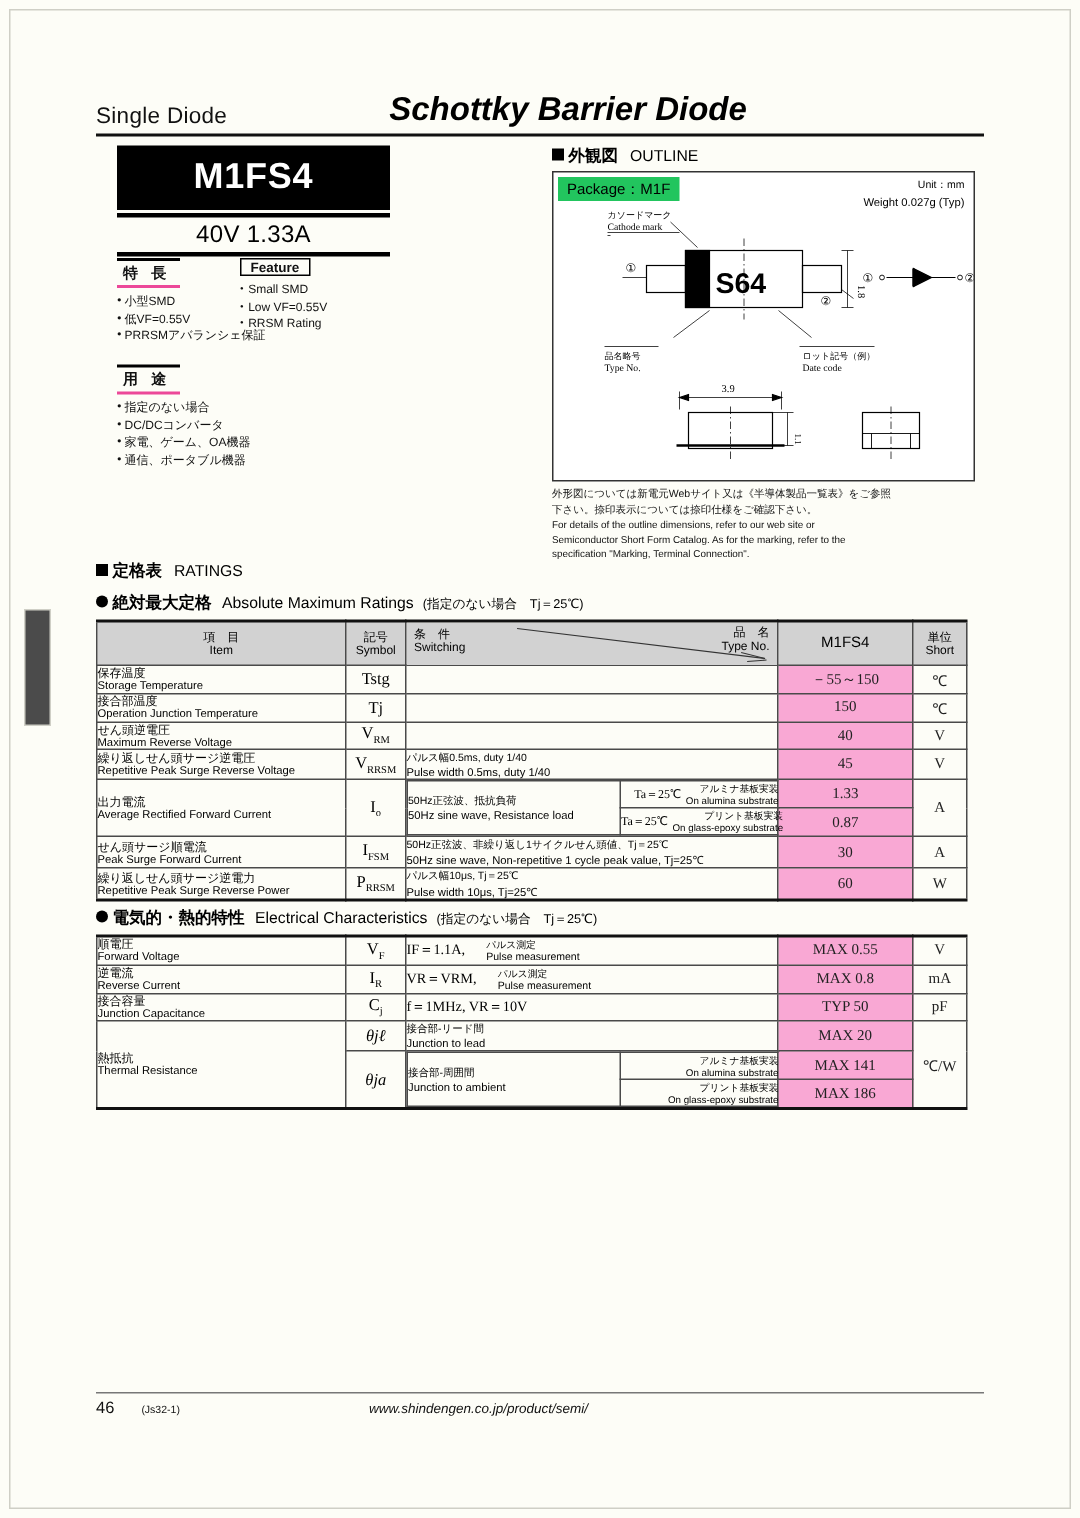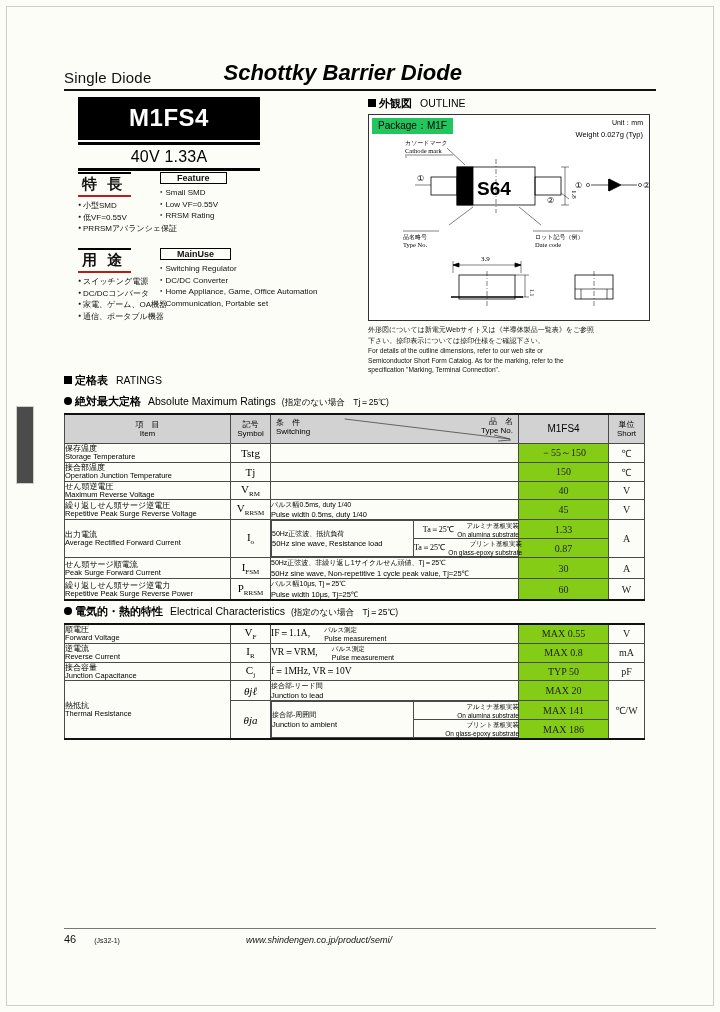--- a/index.html
+++ b/index.html
@@ -11,40 +11,40 @@
     overflow:hidden;
     margin:0 auto;
   }
   
   .page-frame{position:absolute;left:6px;top:6px;right:6px;bottom:6px;border:1px solid #cfcfc6;pointer-events:none;}
 
   
   .hdr{position:absolute;left:64px;top:60px;width:592px;}
   .hdr-row{display:flex;align-items:flex-end;}
   .single-diode{font-size:15px;color:#111;letter-spacing:.2px;}
-  .sbd{font-size:22px;font-weight:bold;font-style:italic;color:#000;margin-left:72px;letter-spacing:0px;}
+  .sbd{font-size:22px;font-weight:bold;font-style:italic;color:#000;margin-left:108px;letter-spacing:0px;}
   .hdr-rule{margin-top:3px;border-top:2px solid #111;width:592px;}
 
   
   .pn-wrap{position:absolute;left:78px;top:97px;width:182px;}
   .pn-box{background:#000;color:#fff;text-align:center;font-size:24px;font-weight:bold;
           padding:9px 0 10px;letter-spacing:.5px;line-height:1;}
   .pn-rule{border-top:3px solid #000;margin-top:2px;}
   .pn-volt{text-align:center;font-size:16px;color:#000;padding:3px 0 2px;letter-spacing:.2px;}
   .pn-rule2{border-top:3px solid #000;}
 
   
   .spec{position:absolute;left:78px;top:172px;width:290px;font-size:8px;color:#111;}
   .spec .cols{display:flex;}
   .spec .colA{width:82px;}
   .spec .colB{width:200px;}
-  .lbl-box{display:inline-block;border-top:2px solid #000;border-bottom:2px solid #b91c1c;
-           font-size:15px;font-weight:bold;padding:1px 6px 1px 4px;letter-spacing:3px;}
+  .lbl-box{display:inline-block;border-top:2px solid #000;border-bottom:2px solid #ec4899;
+           font-size:10px;font-weight:bold;padding:1px 6px 1px 4px;letter-spacing:3px;}
   .lbl-box-en{display:inline-block;border:1.5px solid #000;font-size:9px;font-weight:bold;
-           padding:0px 16px;letter-spacing:0px;}
+           padding:0px 6px;letter-spacing:0px;}
   .spec ul{list-style:none;margin:4px 0 0 0;padding:0;}
   .spec li{margin:0 0 2.5px 0;line-height:1.15;white-space:nowrap;}
   .spec li:before{content:"\25CF";font-size:5px;vertical-align:2px;margin-right:2px;}
   .spec .colB li:before{content:"\25CF";font-size:4px;vertical-align:2px;margin-right:3px;}
   .blk2{margin-top:12px;}
   sub{font-size:5.5px;}
 
   
   .outline{position:absolute;left:368px;top:96px;width:282px;}
   .sec-title{font-size:11px;font-weight:bold;color:#000;}
@@ -71,21 +71,21 @@
 
   table.dt{border-collapse:collapse;width:580px;margin-top:4px;table-layout:fixed;}
   table.dt td,table.dt th{border:1px solid #4a4a4a;padding:0;vertical-align:middle;}
   .thead td{background:#d2d2d2;text-align:center;height:28px;}
   .jp{font-size:8px;line-height:1.15;}
   .en{font-size:7.5px;line-height:1.15;}
   .enb{font-size:8px;line-height:1.15;}
   .cellpad{padding:2px 4px;}
   .sym{text-align:center;font-size:11px;font-family:"Liberation Serif", serif;}
   .sym sub{font-size:7px;}
-  .val{background:#84cc16;text-align:center;font-size:10px;font-family:"Liberation Serif", serif;color:#222;height:17px;}
+  .val{background:#f9a8d4;text-align:center;font-size:10px;font-family:"Liberation Serif", serif;color:#222;height:17px;}
   .unit{text-align:center;font-size:10px;font-family:"Liberation Serif", serif;color:#222;}
   .cond-td{font-size:7.5px;padding:2px 5px;}
   .cond-td .jpline{font-size:7px;}
   .thick-top{border-top:2px solid #111 !important;}
   .thick-bot{border-bottom:2px solid #111 !important;}
   .hdr-diag{position:relative;}
   .hdr-diag .left{position:absolute;left:5px;top:3px;text-align:left;}
   .hdr-diag .right{position:absolute;right:5px;top:2px;text-align:right;}
   .diagsvg{position:absolute;left:0;top:0;width:100%;height:100%;}
   .nested{border-collapse:collapse;width:100%;table-layout:fixed;}
@@ -140,33 +140,24 @@
           <li>Low VF=0.55V</li>
           <li>RRSM Rating</li>
         </ul>
       </div>
     </div>
 
     <div class="cols blk2">
       <div class="colA">
         <span class="lbl-box">用 途</span>
         <ul>
-          <li>スイッチング電源</li>
+          <li>指定のない場合</li>
           <li>DC/DCコンバータ</li>
           <li>家電、ゲーム、OA機器</li>
           <li>通信、ポータブル機器</li>
-        </ul>
-      </div>
-      <div class="colB">
-        <span class="lbl-box-en">MainUse</span>
-        <ul>
-          <li>Switching Regulator</li>
-          <li>DC/DC Converter</li>
-          <li>Home Appliance, Game, Office Automation</li>
-          <li>Communication, Portable set</li>
         </ul>
       </div>
     </div>
   </div>
 
   <div class="outline">
     <div class="sec-title">
       <span class="sq"></span><span>外観図</span><span class="en">OUTLINE</span>
     </div>
     <div class="outline-box">

